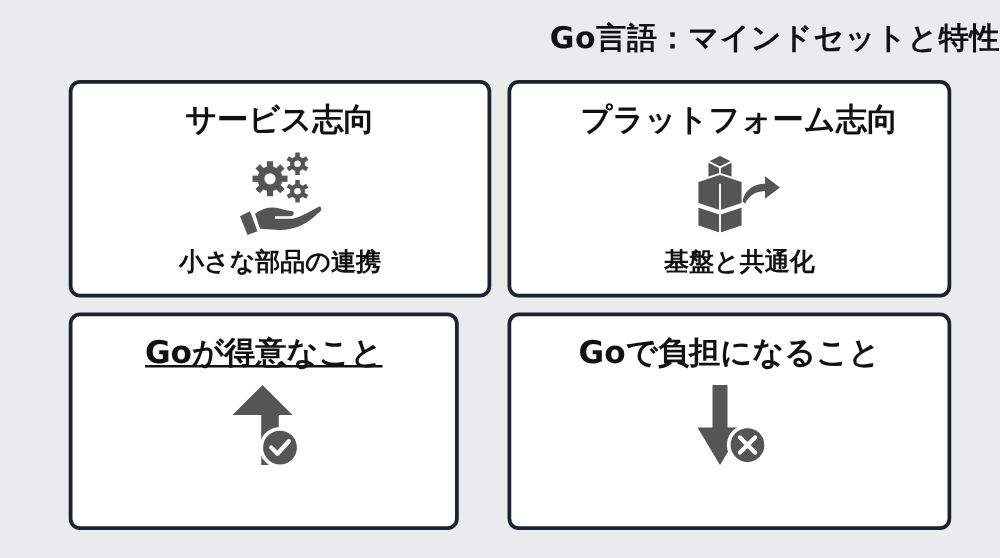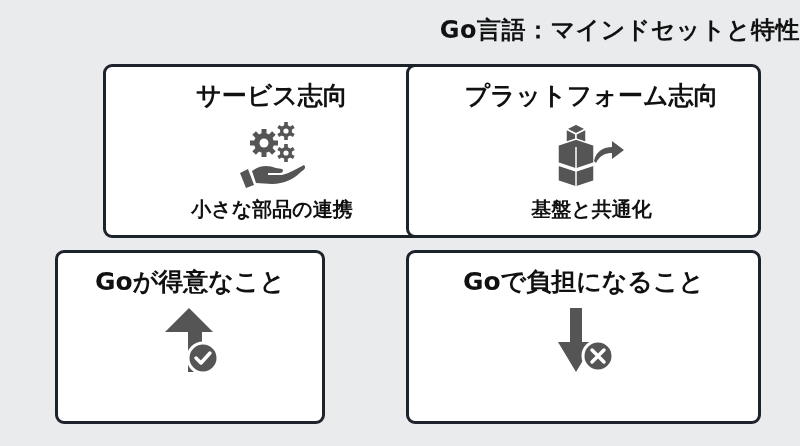--- a/index.html
+++ b/index.html
@@ -20,23 +20,23 @@
       border: 3px solid #1c232b;
       border-radius: 9px;
       box-sizing: border-box;
       display: flex; flex-direction: column; align-items: center;
     }
     .card .heading {
       margin-top: 12px; font-size: 25px; font-weight: bold; white-space: nowrap;
     }
     .card .icon { margin-top: 8px; width: 80px; height: 70px; display: flex; align-items: center; justify-content: center; }
     .card .caption { margin-top: 6px; font-size: 20px; font-weight: bold; white-space: nowrap; }
-    #c1 { left: 55px;  top: 64px;  width: 338px; height: 174px; margin-left: 48px; }
+    #c1 { left: 55px;  top: 64px;  width: 338px; height: 174px; }
     #c2 { left: 406px; top: 64px;  width: 355px; height: 174px; padding-left: 16px; }
-    #c3 { left: 55px;  top: 250px; width: 270px; height: 174px; }
+    #c3 { left: 55px;  top: 250px; width: 312px; height: 174px; text-decoration: underline; }
     #c4 { left: 406px; top: 250px; width: 355px; height: 174px; }
   </style>
 </head>
 <body>
 
 <div class="title">Go言語：マインドセットと特性</div>
 
 <div class="card" id="c1">
   <div class="heading">サービス志向</div>
   <div class="icon">

